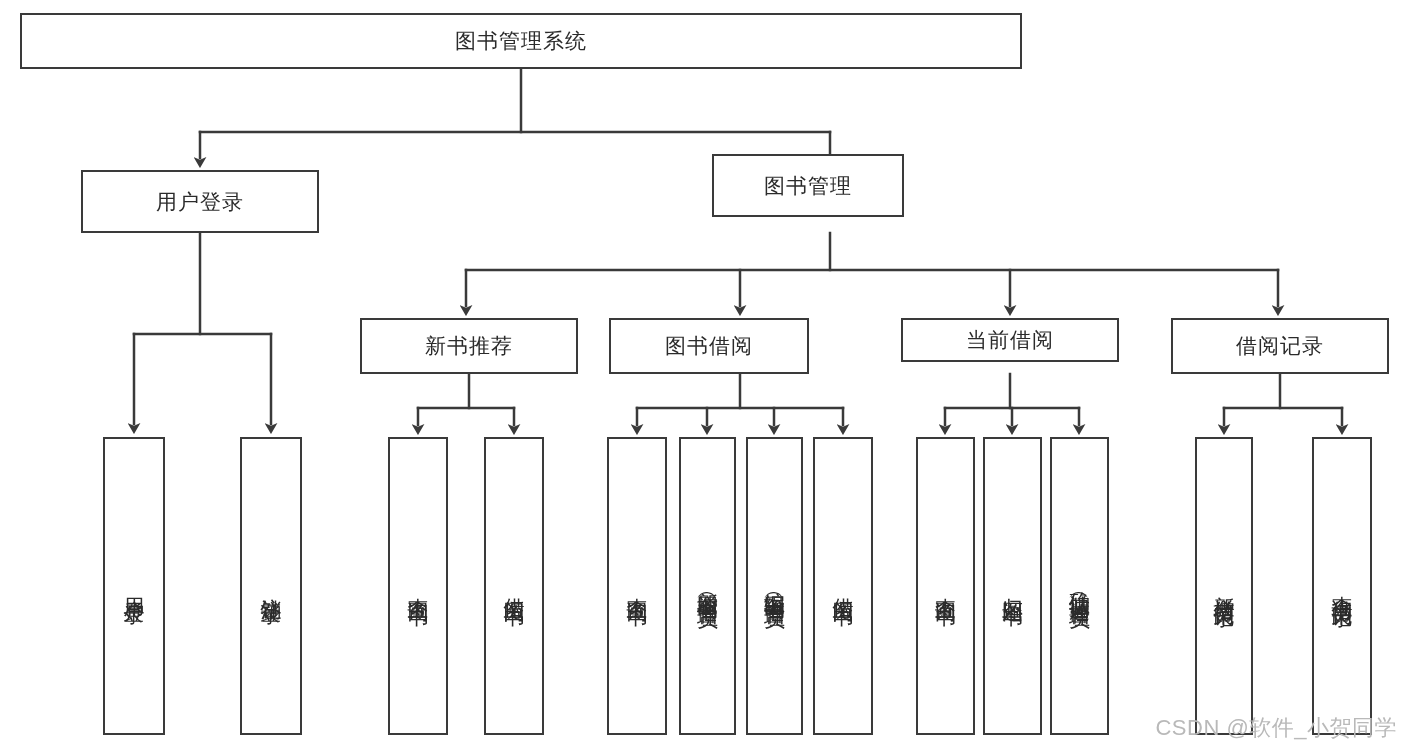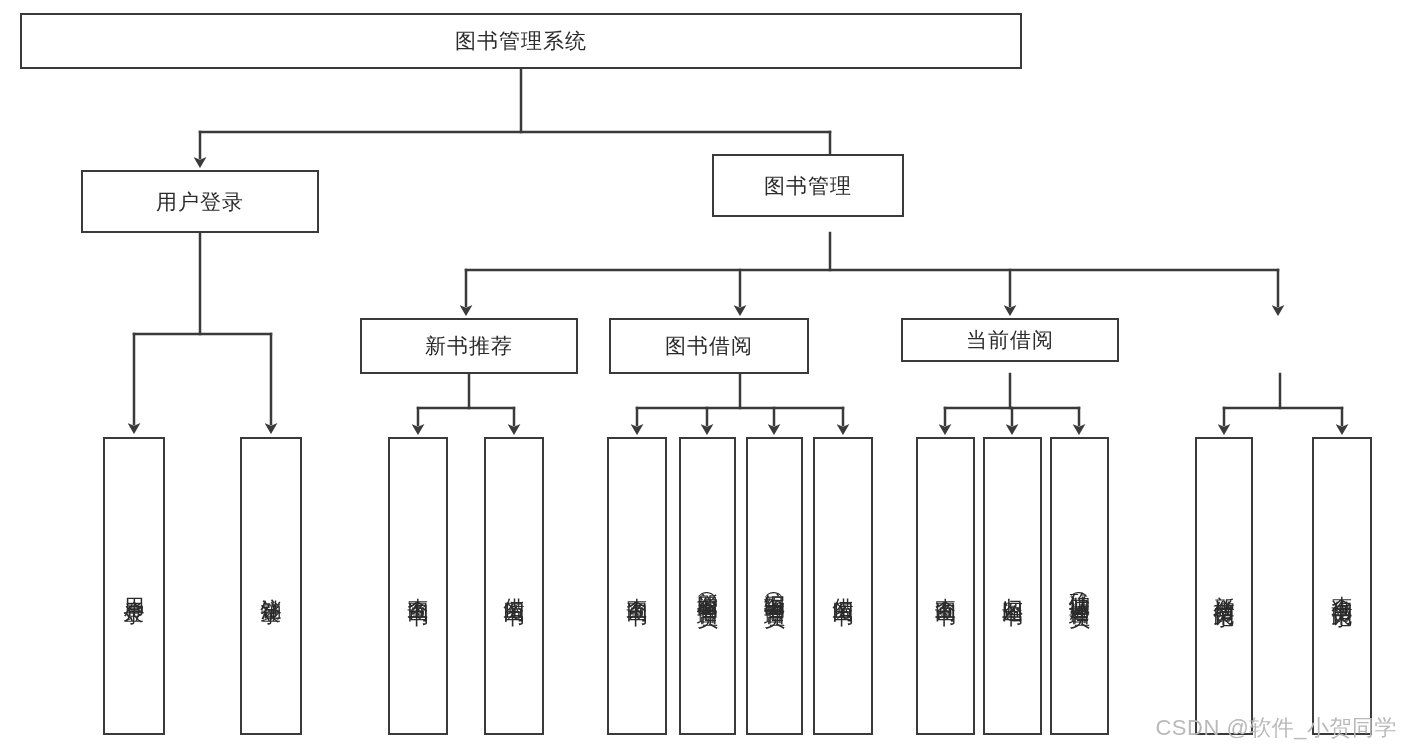--- a/index.html
+++ b/index.html
@@ -101,20 +101,23 @@
 
   <div class="nodebox h" style="left:360px;top:318px;width:218px;height:56px;">
     <span>新书推荐</span>
   </div>
   <div class="nodebox h" style="left:609px;top:318px;width:200px;height:56px;">
     <span>图书借阅</span>
   </div>
   <div class="nodebox h" style="left:901px;top:318px;width:218px;height:44px;">
     <span>当前借阅</span>
   </div>
+  <div class="nodebox h" style="left:1171px;top:318px;width:218px;height:56px;">
+    <span>借阅记录</span>
+  </div>
 
   <div class="nodebox v" style="left:103px;top:437px;width:62px;height:298px;">
     <span class="vtxt">用户登录</span>
   </div>
   <div class="nodebox v" style="left:240px;top:437px;width:62px;height:298px;">
     <span class="vtxt">注销登录</span>
   </div>
 
   <div class="nodebox v" style="left:388px;top:437px;width:60px;height:298px;">
     <span class="vtxt">查询图书</span>

